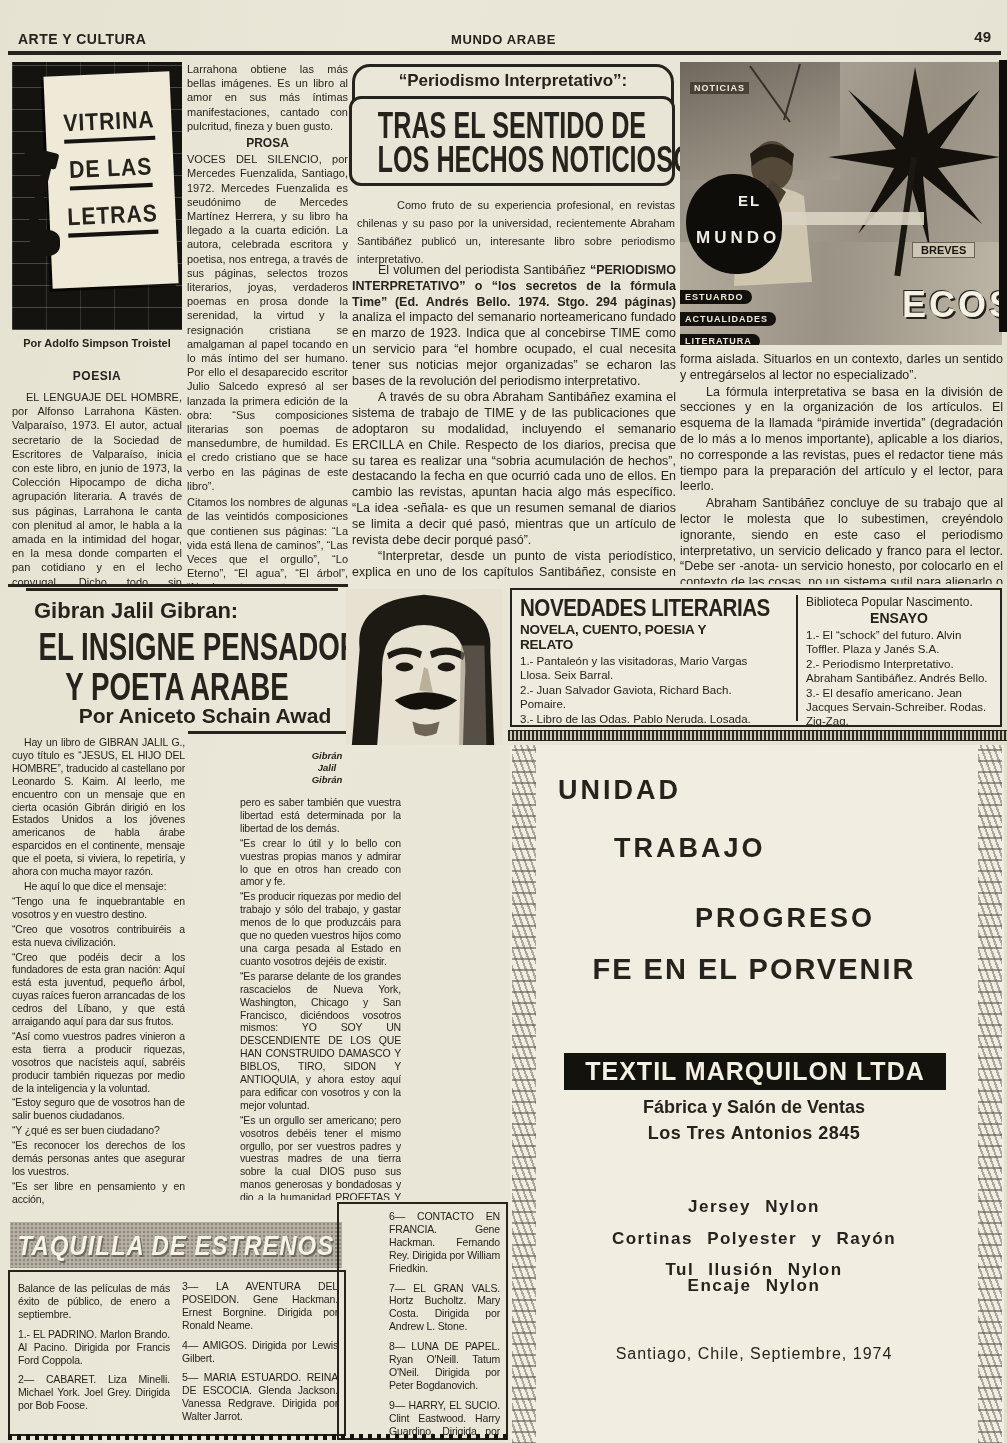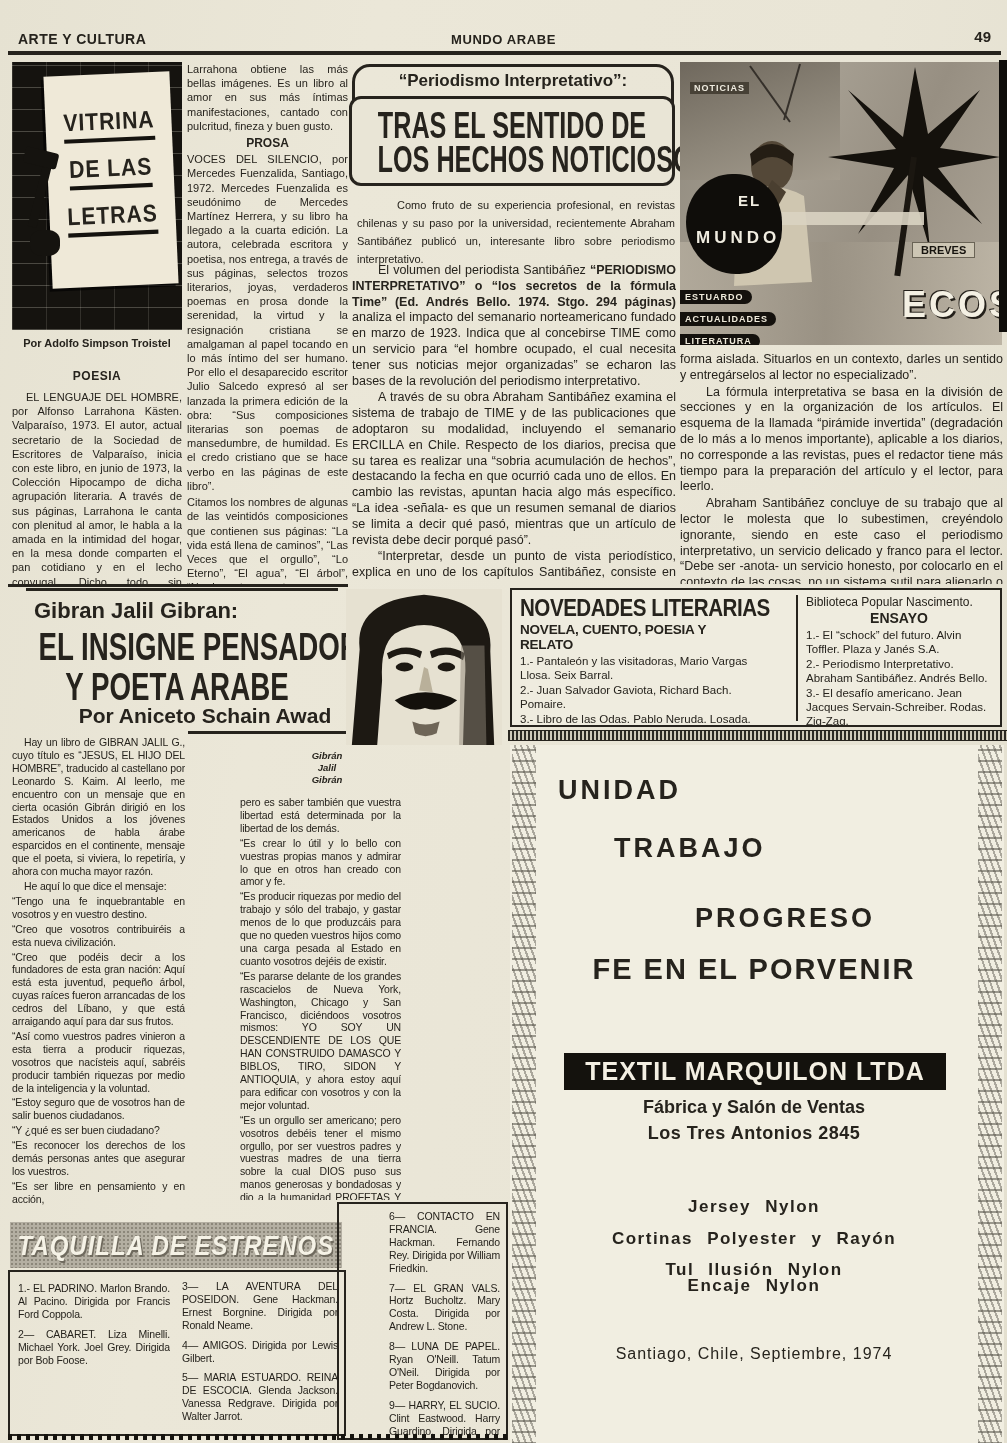--- a/index.html
+++ b/index.html
@@ -316,20 +316,21 @@
     <div class="ad-prod" id="ad-p2">Tul Ilusión Nylon</div>
     <div class="ad-prod" id="ad-p3">Encaje Nylon</div>
     <div id="ad-footer">Santiago, Chile, Septiembre, 1974</div>
   </div>
 
   <div class="abs" id="taq-band">
     <div id="taq-title">TAQUILLA DE ESTRENOS</div>
   </div>
   <div class="abs" id="taq-box"></div>
   <div class="abs t10 just mv" id="taq-col1">
+    <p>Balance de las películas de más éxito de público, de enero a septiembre.</p>
     <p>1.- EL PADRINO. Marlon Brando. Al Pacino. Dirigida por Francis Ford Coppola.</p>
     <p>2— CABARET. Liza Minelli. Michael York. Joel Grey. Dirigida por Bob Foose.</p>
   </div>
   <div class="abs t10 just mv" id="taq-col2">
     <p>3— LA AVENTURA DEL POSEIDON. Gene Hackman. Ernest Borgnine. Dirigida por Ronald Neame.</p>
     <p>4— AMIGOS. Dirigida por Lewis Gilbert.</p>
     <p>5— MARIA ESTUARDO. REINA DE ESCOCIA. Glenda Jackson. Vanessa Redgrave. Dirigida por Walter Jarrot.</p>
   </div>
   <div class="abs" id="taq-box3"></div>
   <div class="abs t10 just mv" id="taq-col3">

